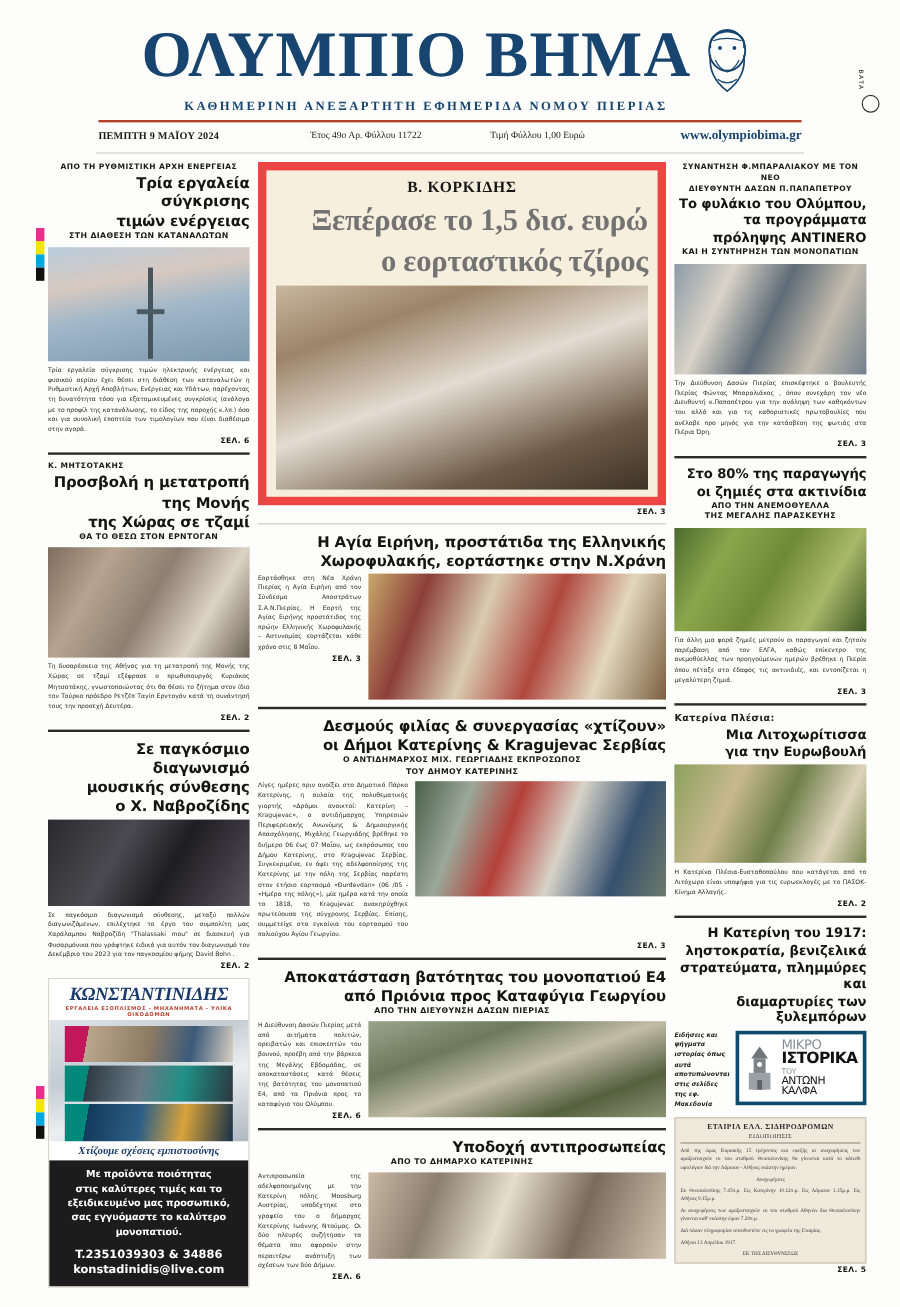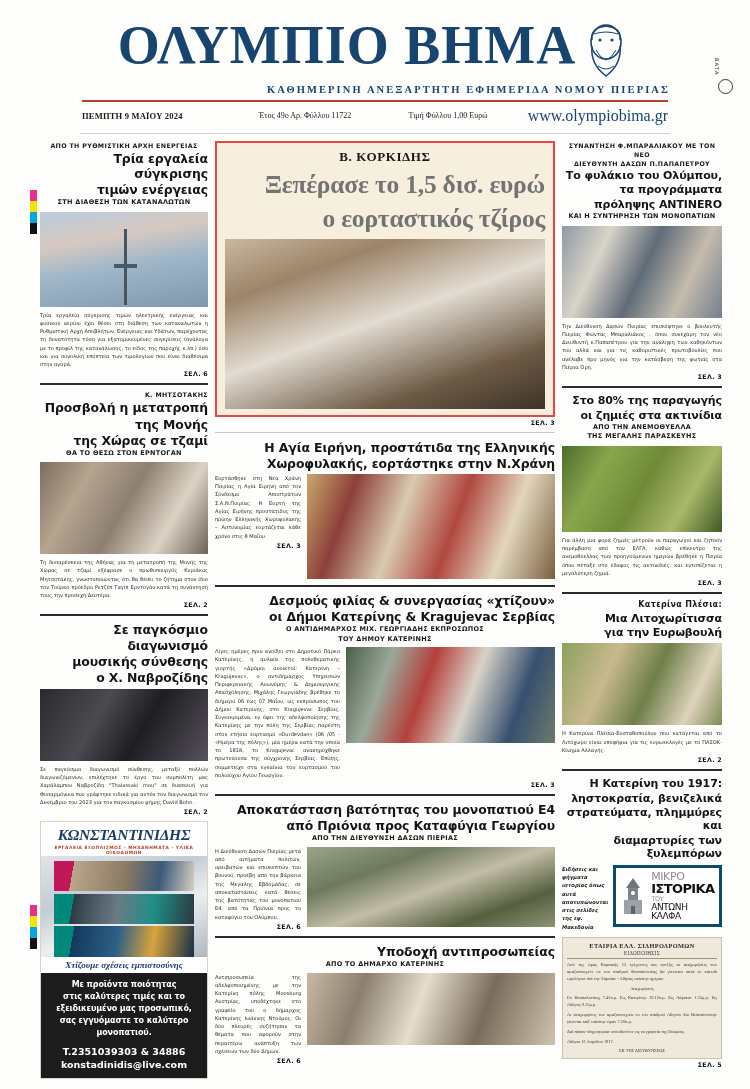--- a/index.html
+++ b/index.html
@@ -54,21 +54,21 @@
     white-space: nowrap;
   }
   .zeus-head {
     width: 52px;
     height: 60px;
     margin-left: 4px;
     margin-top: 2px;
     flex: 0 0 auto;
   }
   .mast-sub {
-    text-align: right;
+    text-align: center;
     font-family: "Liberation Serif", serif;
     font-weight: bold;
     font-size: 10.5px;
     letter-spacing: 2.1px;
     color: #17456f;
     margin-top: 4px;
     padding-right: 40px;
   }
   .mast-rule {
     height: 1.6px;
@@ -92,22 +92,22 @@
     font-size: 8px;
     flex: 1;
     text-align: center;
   }
   .mast-info .price {
     font-size: 8px;
     width: 140px;
     text-align: center;
   }
   .mast-info .site {
-    font-size: 16px;
-    font-weight: normal;
+    font-size: 11px;
+    font-weight: bold;
     color: #17456f;
     width: 150px;
     text-align: right;
   }
   .mast-bottom-rule {
     height: 1px;
     background: #cfcfcf;
     margin: 8px 40px 0 40px;
   }
 
@@ -146,21 +146,21 @@
   
   .kicker {
     font-size: 6.3px;
     font-weight: bold;
     letter-spacing: .35px;
     color: #1b1b1b;
     text-align: center;
     line-height: 1.45;
     text-transform: uppercase;
   }
-  .kicker-l { text-align: right; }
+  .kicker-l { text-align: left; }
   .headline {
     font-size: 12.4px;
     font-weight: bold;
     color: #141414;
     text-align: right;
     line-height: 1.22;
     margin: 1px 0 1px 0;
     letter-spacing: -.1px;
   }
   .headline.sm { font-size: 11px; }
@@ -230,21 +230,21 @@
   .ph-kiwi {
     background: linear-gradient(120deg,#4d6b2e 0%, #8aa64c 25%, #6e8a37 50%, #a9b86a 75%, #3f5a25 100%);
   }
   .ph-plesia {
     background: linear-gradient(115deg,#8ca05c 0%, #c8b98f 30%, #6f7f4a 55%, #ded3bb 80%, #7d8b55 100%);
   }
 
   
   .lead-box {
     background: #f7efdd;
-    border: 2px solid #ef4444;
+    border: 7px solid #ef4444;
     padding: 6px 8px 6px 8px;
   }
   .lead-kicker {
     font-family: "Liberation Serif", serif;
     font-weight: bold;
     font-size: 13px;
     letter-spacing: .6px;
     color: #171717;
     text-align: center;
   }

